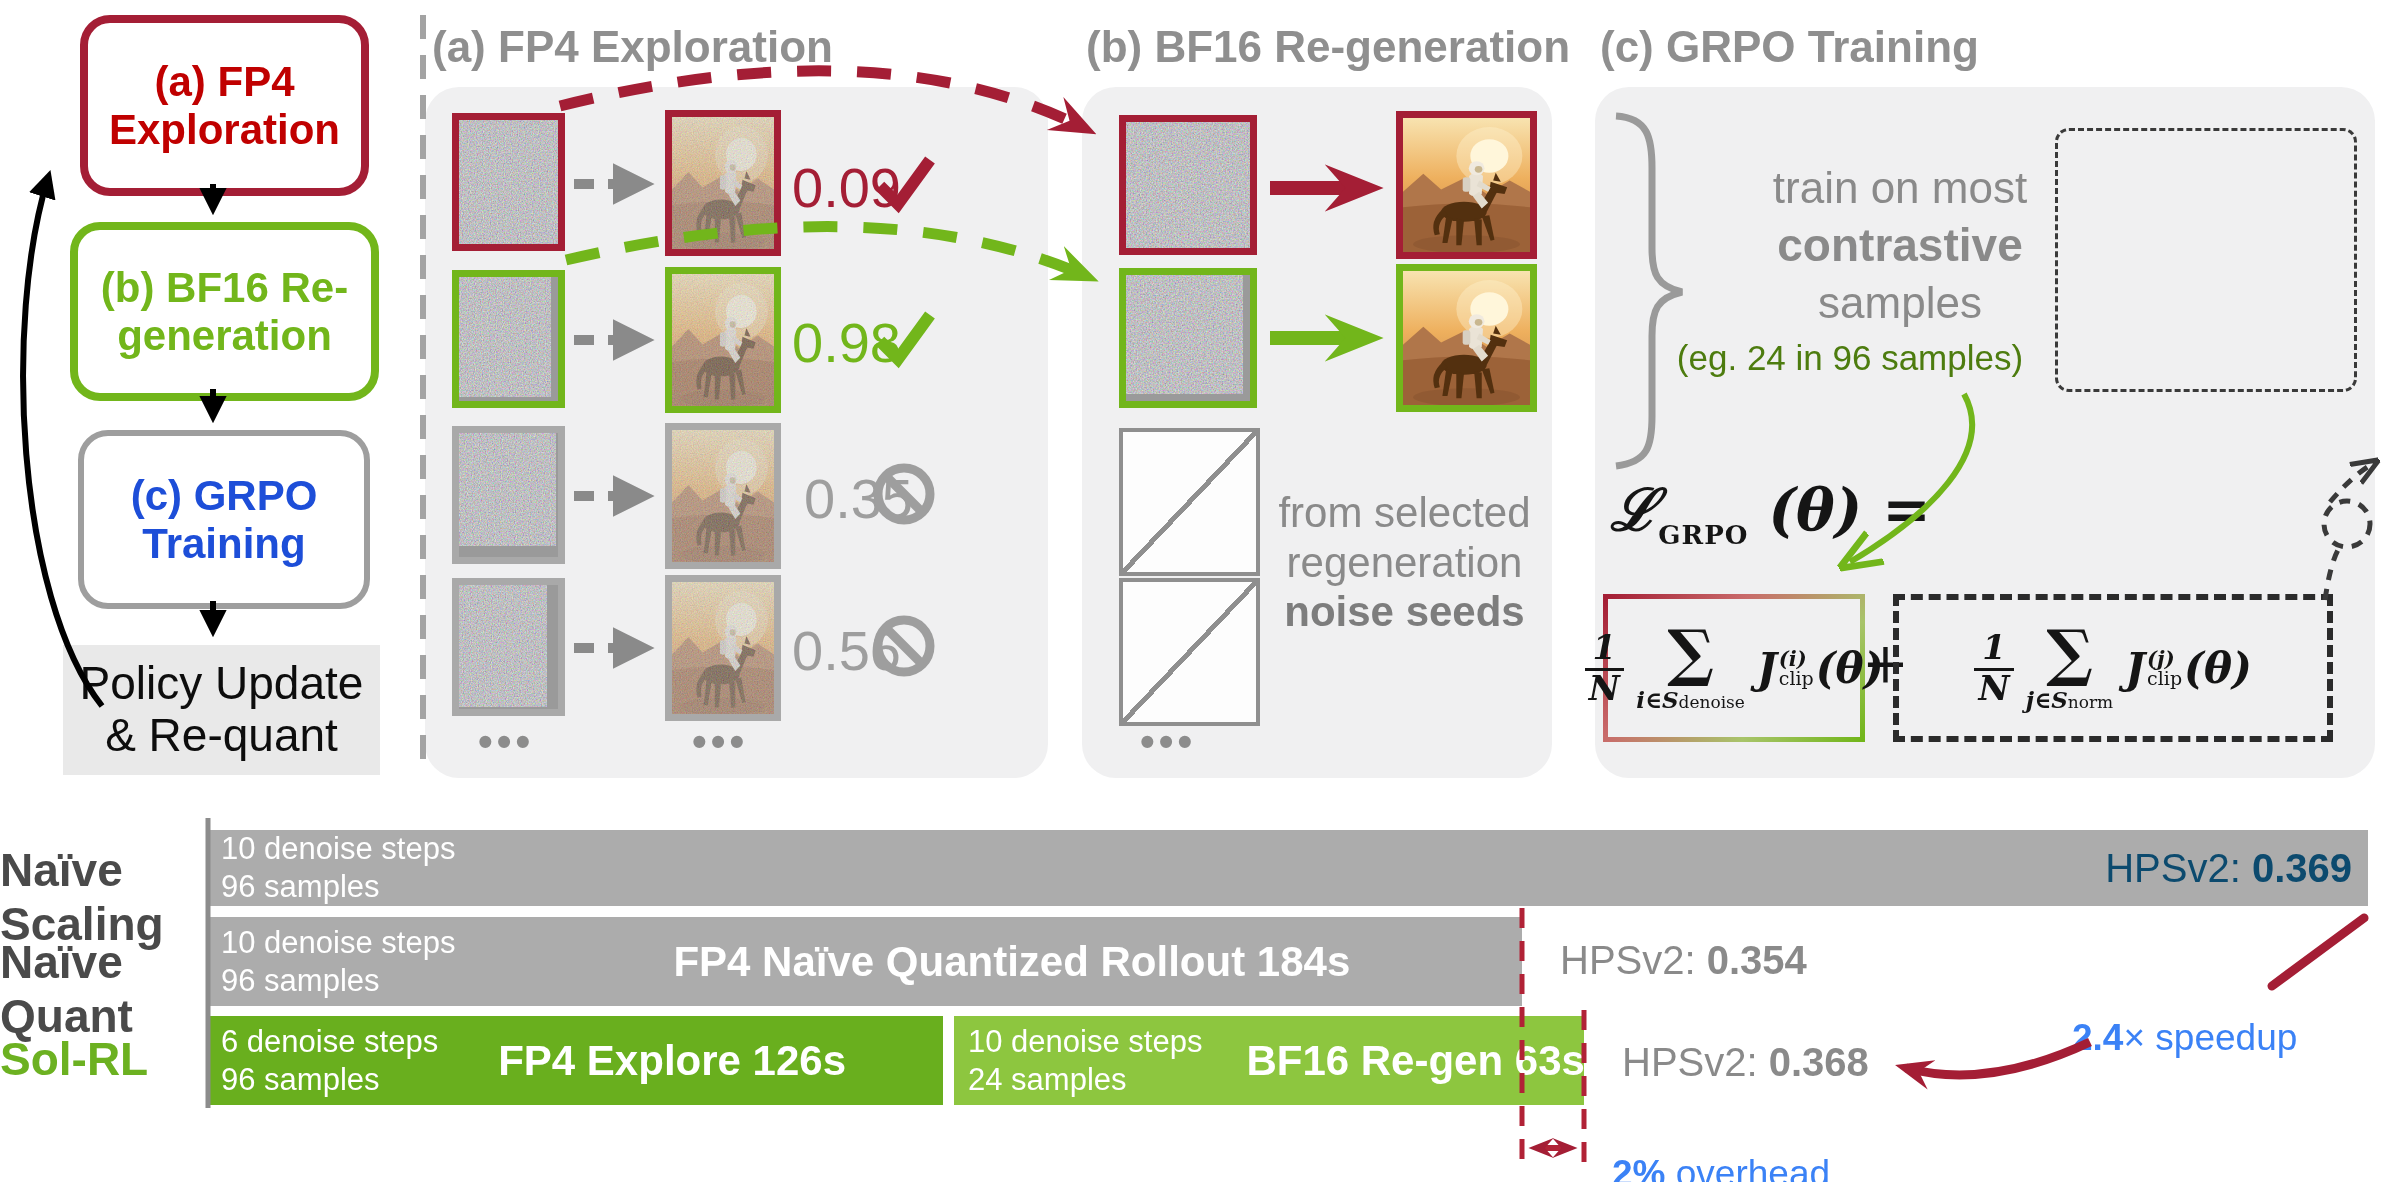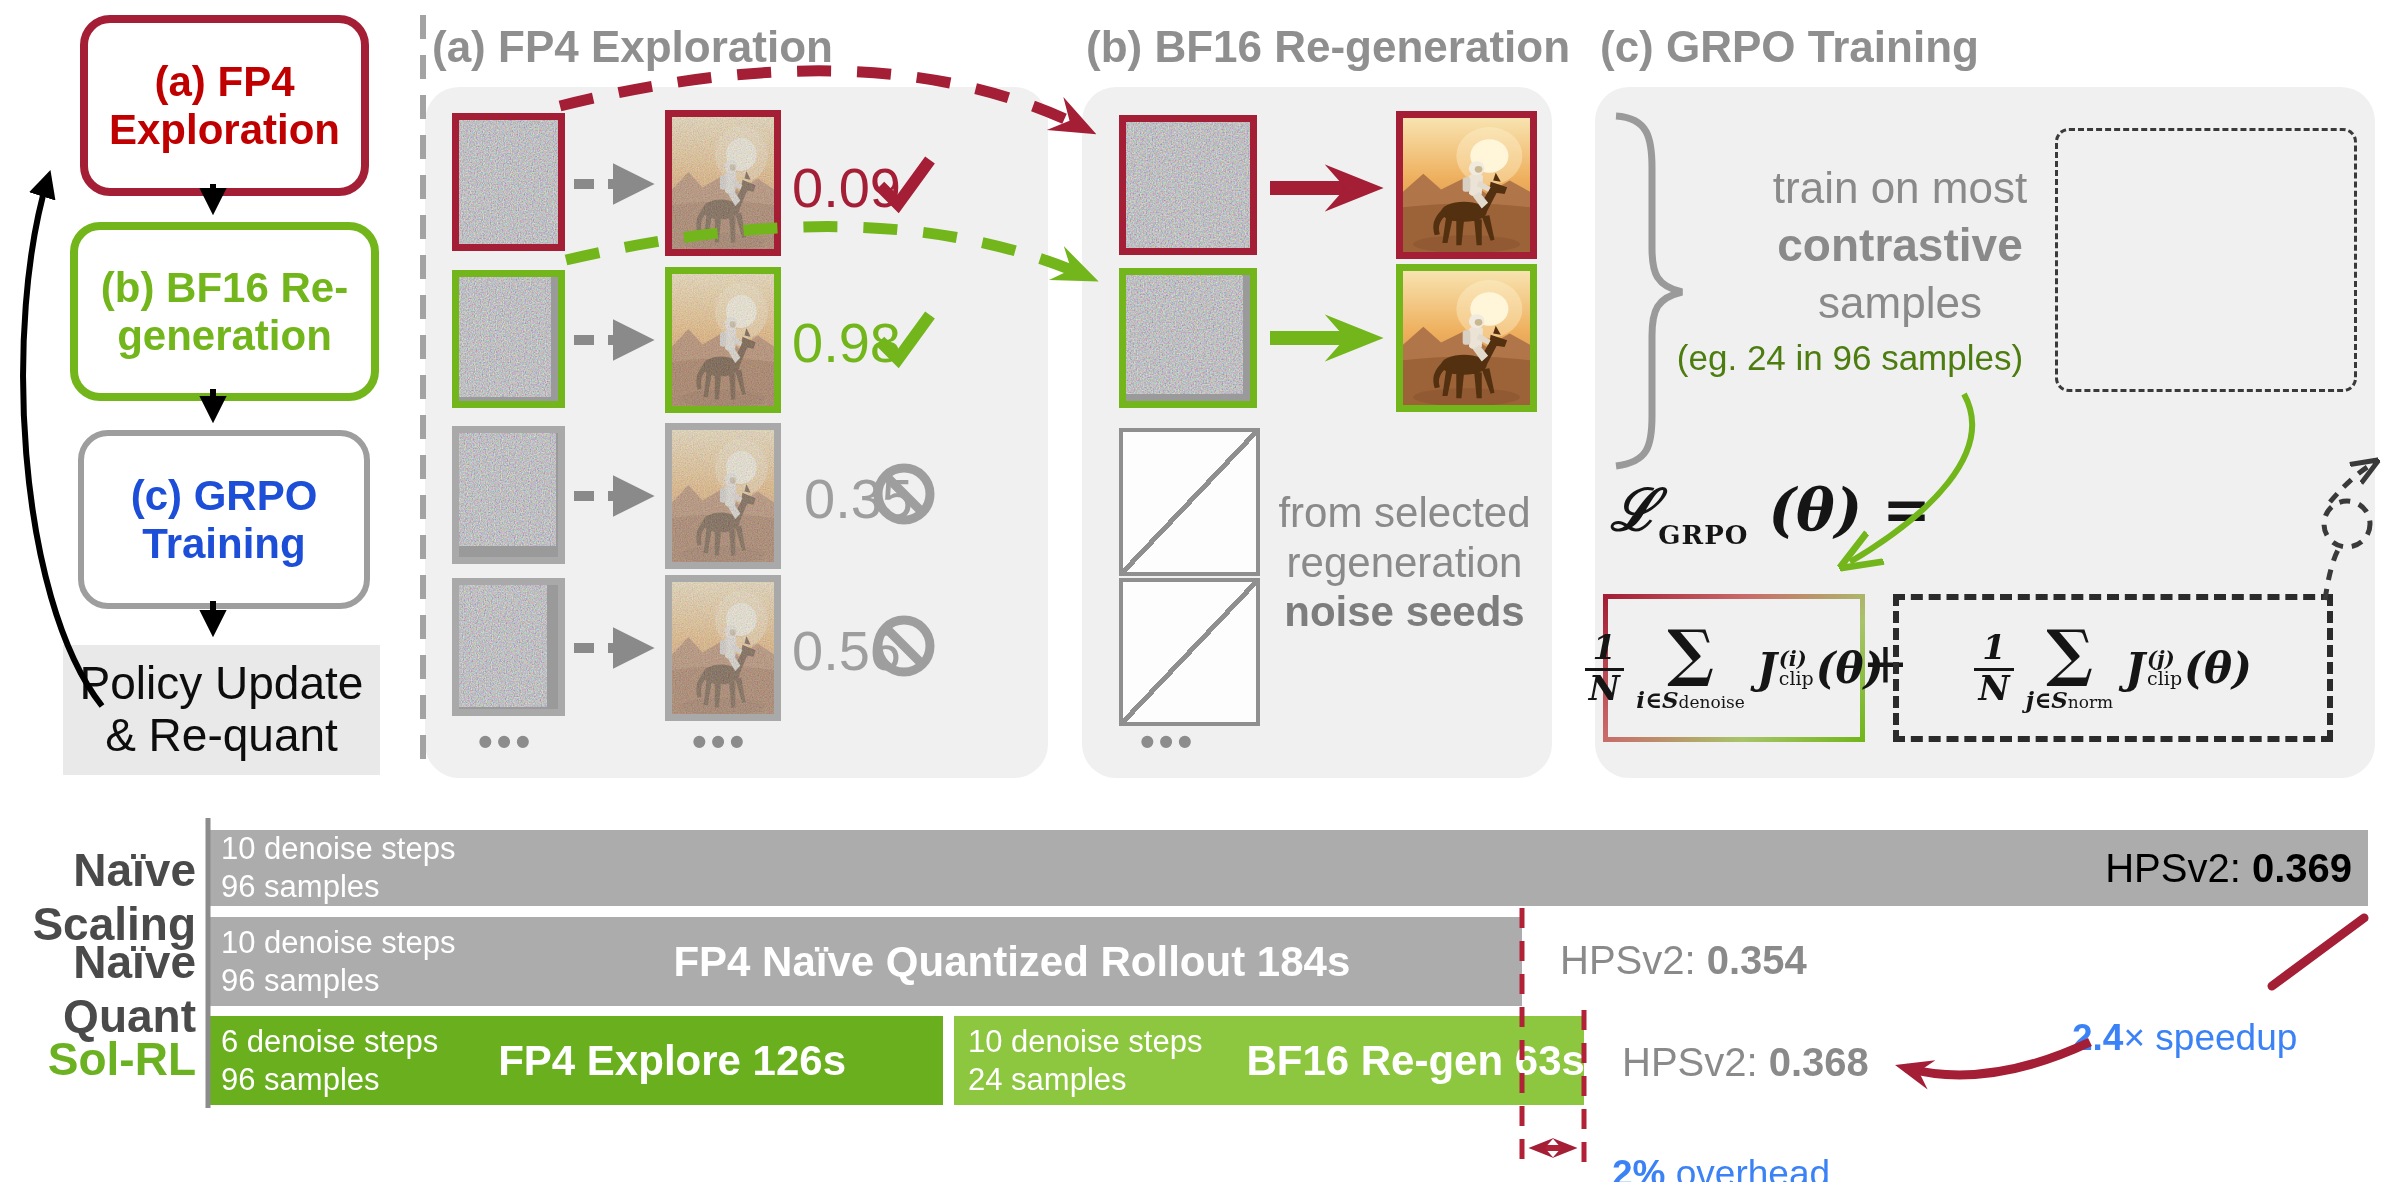--- a/index.html
+++ b/index.html
@@ -65,29 +65,29 @@
   .frac .num{border-bottom:3px solid #151515;padding:0 8px 2px;}
   .sumblk{display:inline-flex;flex-direction:column;align-items:center;line-height:.85;}
   .sumblk .sig{font-size:62px;font-weight:bold;font-style:normal;}
   .sumblk .under{font-size:23px;font-style:italic;font-weight:bold;margin-top:10px;}
   .sumblk .under .setname{font-size:17px;font-style:normal;font-weight:normal;}
   .jterm{display:inline-flex;align-items:center;font-size:42px;font-style:italic;font-weight:bold;}
   .jterm .scripts{display:inline-flex;flex-direction:column;font-size:21px;line-height:1;margin:0 2px;}
   .jterm .scripts .sb{font-style:normal;font-weight:normal;font-size:19px;}
 
   
-  .rowlabel{position:absolute;left:0;width:196px;text-align:right;font-size:46px;font-weight:bold;color:#4a4a4a;z-index:6;}
+  .rowlabel{position:absolute;left:0;width:196px;text-align:left;font-size:46px;font-weight:bold;color:#4a4a4a;z-index:6;}
   .rowlabel.green{color:#6CB121;}
   .bar{position:absolute;display:flex;align-items:center;color:#fff;z-index:5;box-sizing:border-box;}
   .bar-gray{background:#acacac;}
   .bar-gdark{background:#69AF1E;}
   .bar-glight{background:#8DC63F;}
   .meta{font-size:31px;line-height:1.22;padding-left:14px;white-space:nowrap;}
   .bartitle{font-size:42px;font-weight:bold;white-space:nowrap;}
-  .hps-in{position:absolute;right:16px;top:50%;transform:translateY(-50%);font-size:40px;color:#000000;white-space:nowrap;}
+  .hps-in{position:absolute;right:16px;top:50%;transform:translateY(-50%);font-size:40px;color:#0c4a6e;white-space:nowrap;}
   .hps-out{position:absolute;font-size:40px;color:#8a8a8a;white-space:nowrap;z-index:6;}
   .bold{font-weight:bold;}
   .crimtext{position:absolute;color:#3b82f6;font-size:37px;white-space:nowrap;z-index:6;margin-top:31px;}
 </style>
 </head>
 <body>
 
 <svg width="0" height="0" style="position:absolute">
   <defs>
     <filter id="fNoise" x="0" y="0" width="100%" height="100%">

